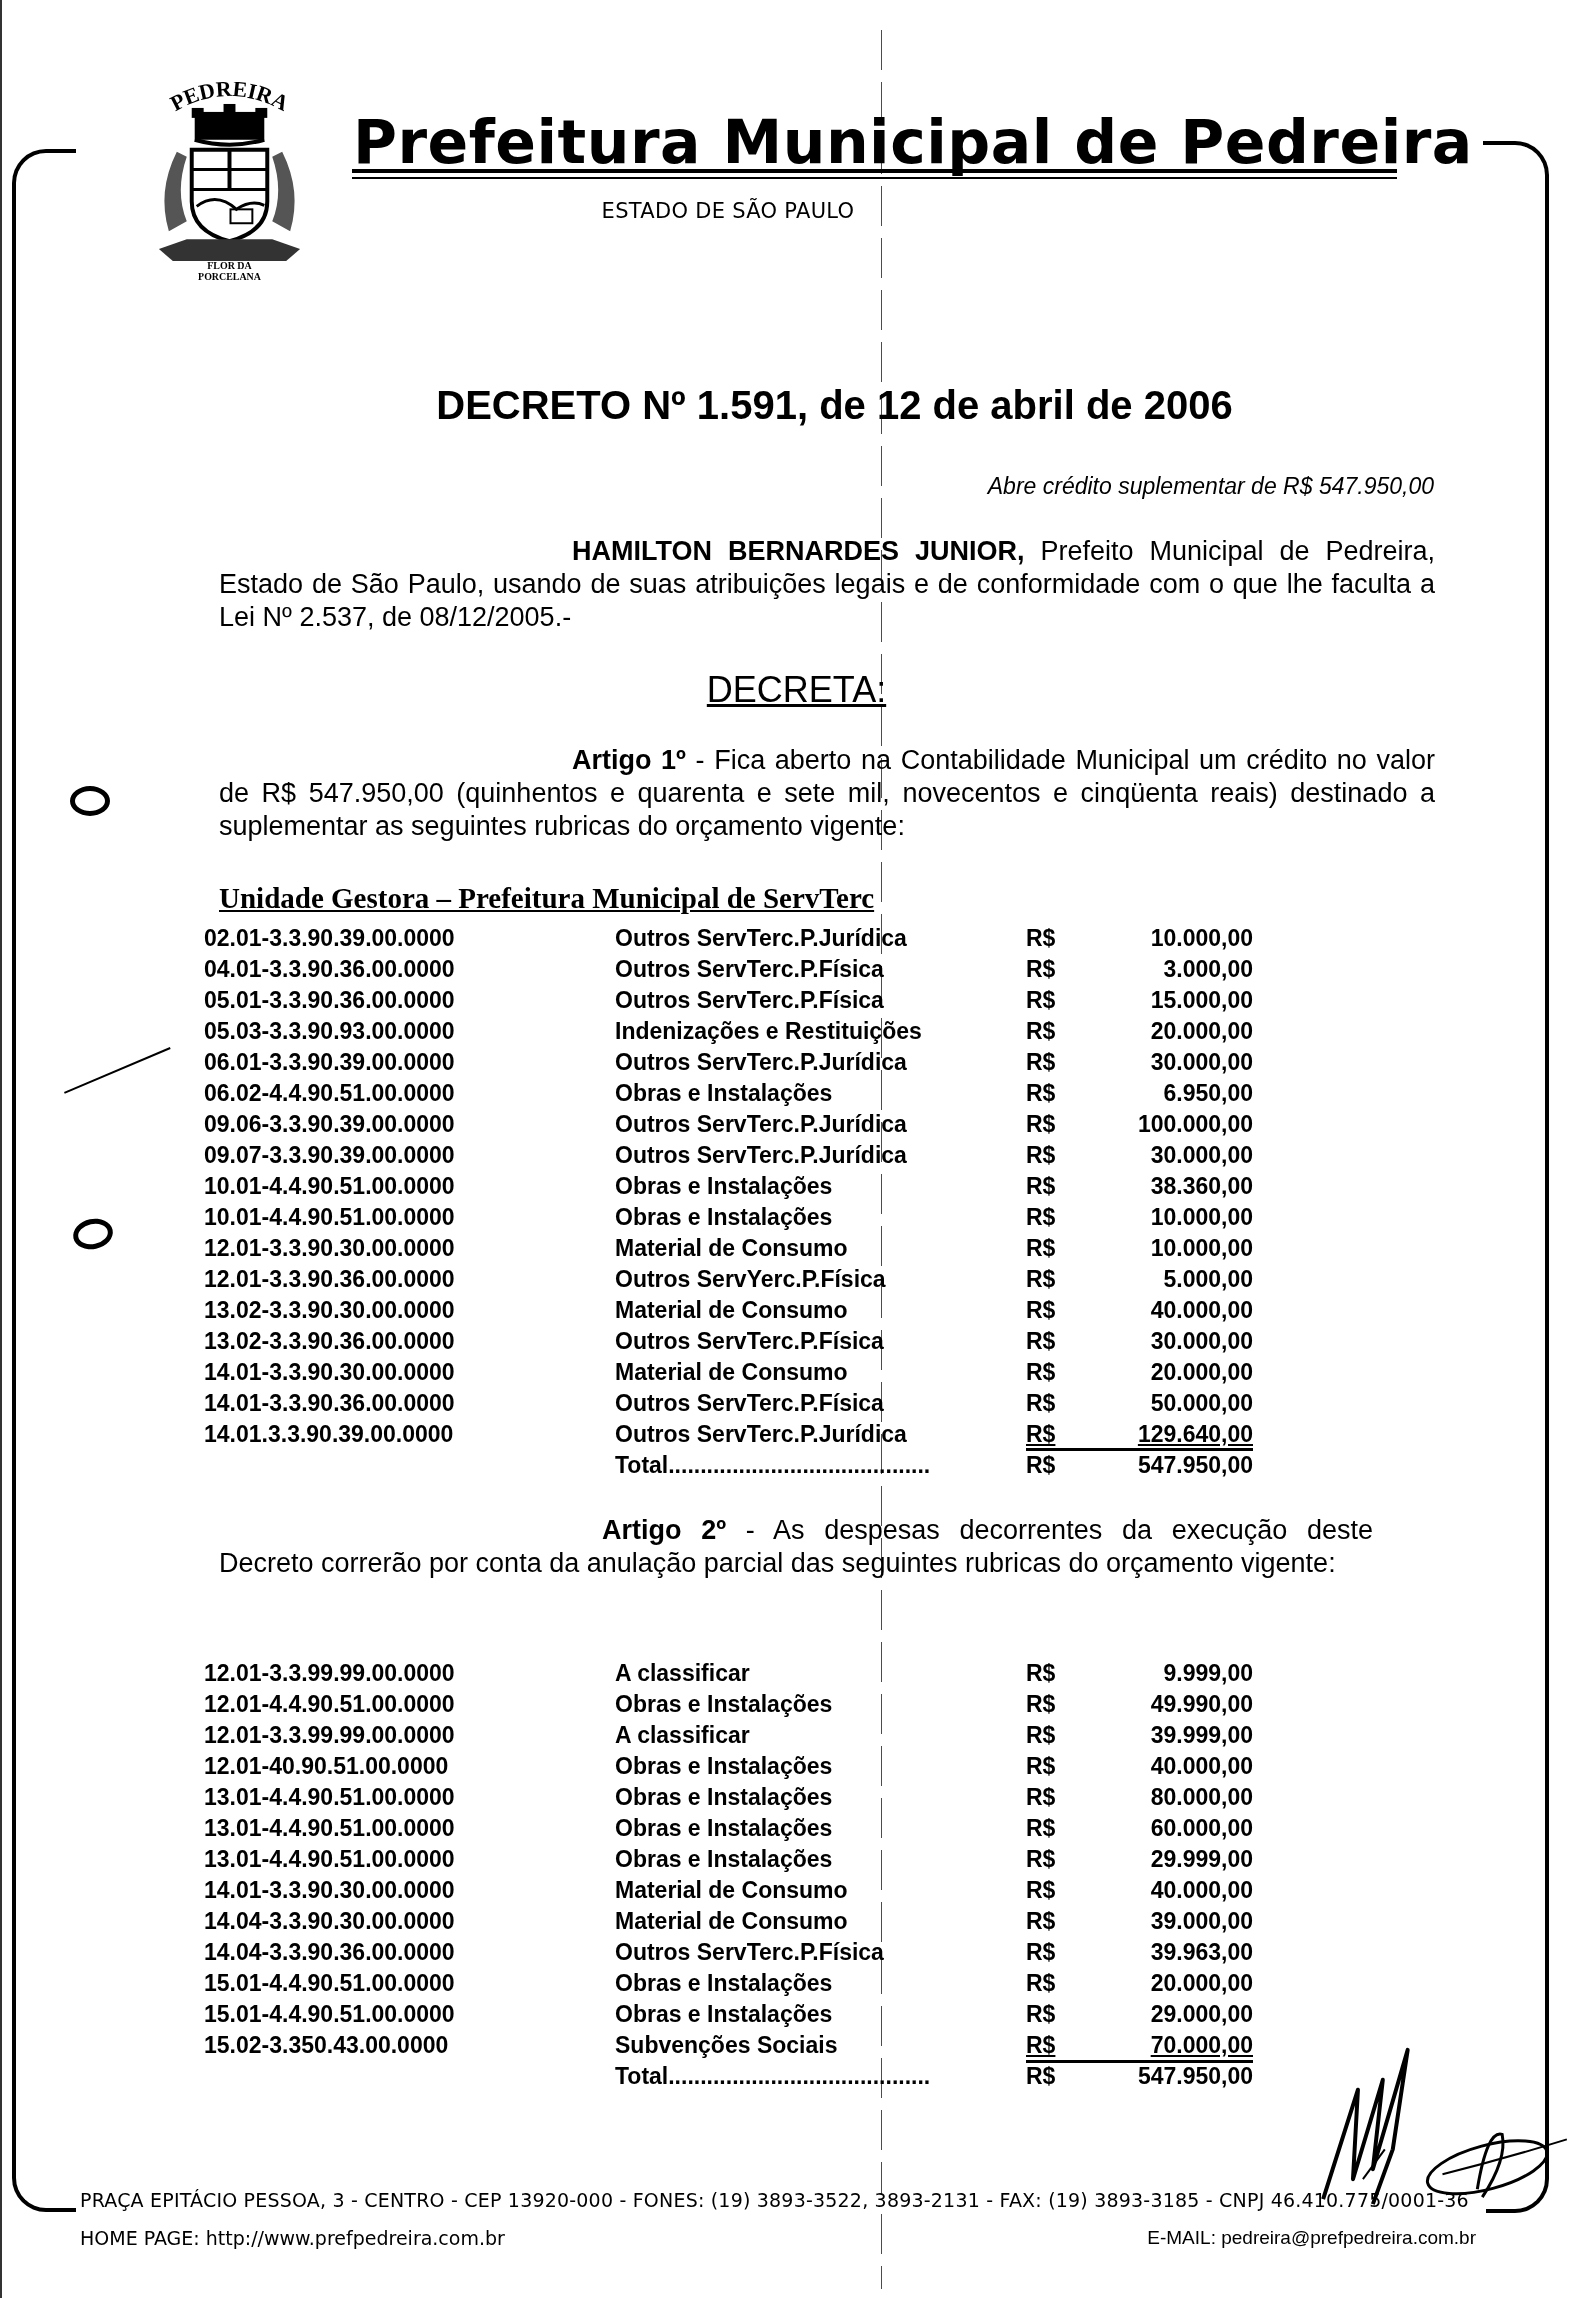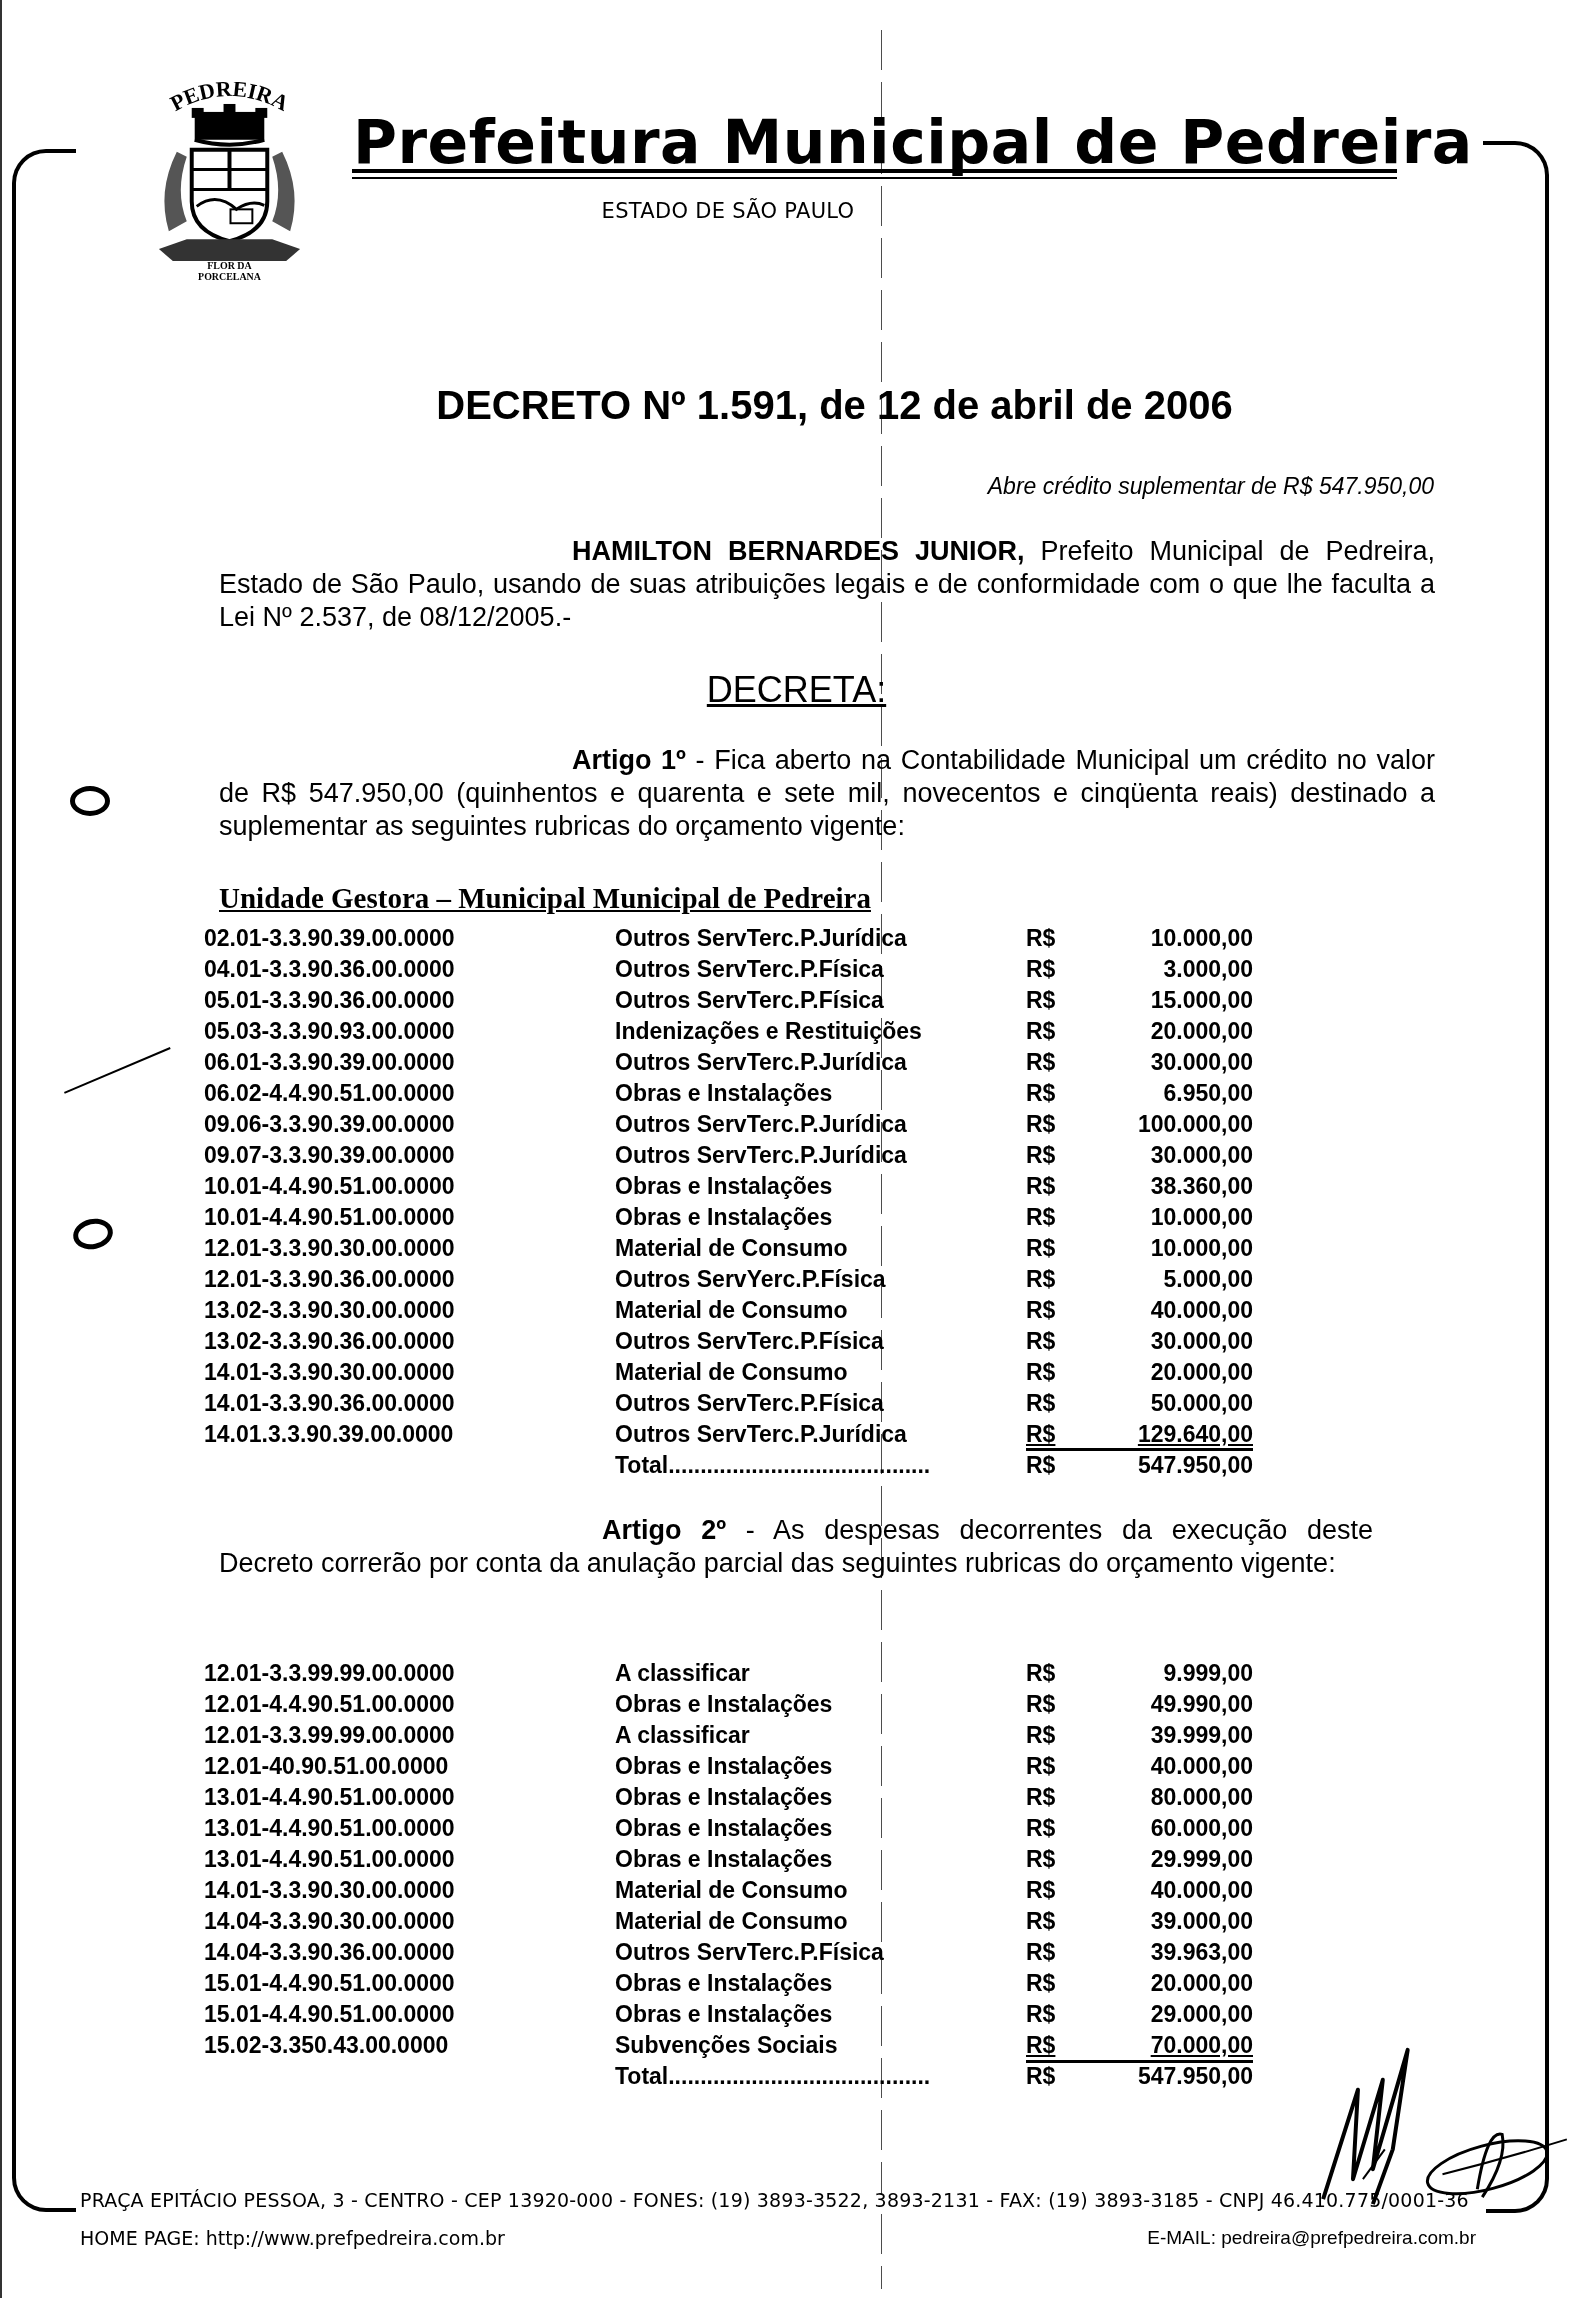--- a/index.html
+++ b/index.html
@@ -103,21 +103,21 @@
 <div class="para" style="top:535px;">
   <span class="indent"></span><b>HAMILTON BERNARDES JUNIOR,</b><span> Prefeito Municipal de Pedreira, Estado de São Paulo, usando de suas atribuições legais e de conformidade com o que lhe faculta a Lei Nº 2.537, de 08/12/2005.-</span>
 </div>
 
 <div class="decreta">DECRETA:</div>
 
 <div class="para" style="top:744px;">
   <span class="indent"></span><b>Artigo 1º</b><span> - Fica aberto na Contabilidade Municipal um crédito no valor de R$ 547.950,00 (quinhentos e quarenta e sete mil, novecentos e cinqüenta reais) destinado a suplementar as seguintes rubricas do orçamento vigente:</span>
 </div>
 
-<div class="unit-heading">Unidade Gestora – Municipal Municipal de Pedreira</div>
+<div class="unit-heading">Unidade Gestora – Prefeitura Municipal de ServTerc</div>
 
 <div class="tbl" style="top:914px;">
   <div class="row">
       <span class="c-code">02.01-3.3.90.39.00.0000</span>
       <span class="c-desc">Outros ServTerc.P.Jurídica</span>
       <span class="c-cur">R$</span>
       <span class="c-amt">10.000,00</span>
     </div>
   <div class="row">
       <span class="c-code">04.01-3.3.90.36.00.0000</span>

